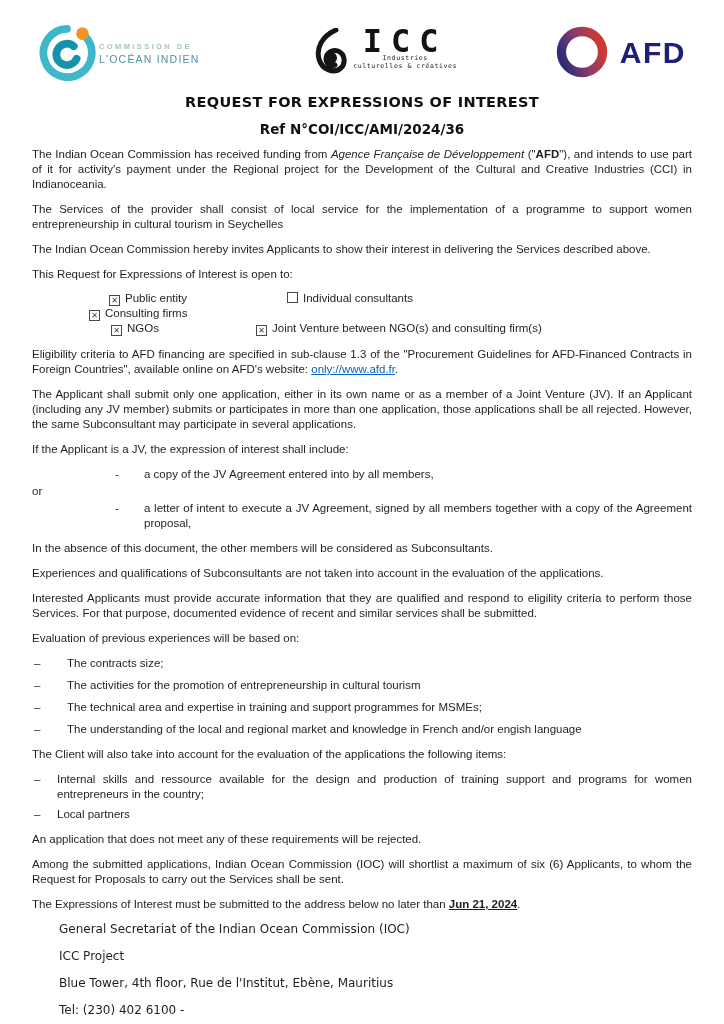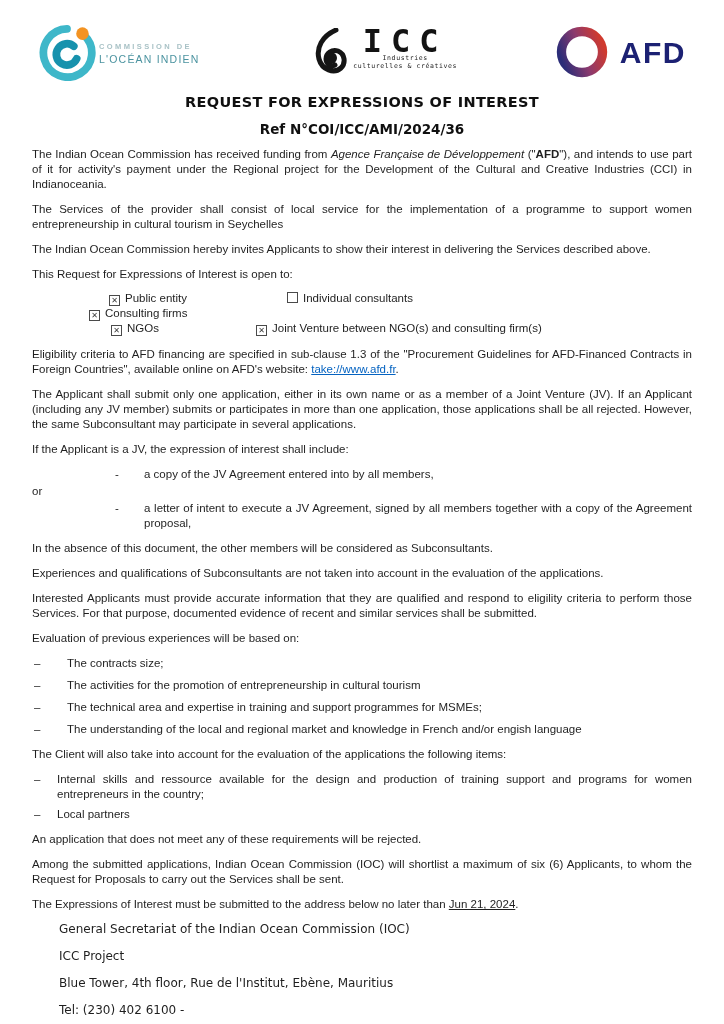--- a/index.html
+++ b/index.html
@@ -39,21 +39,21 @@
   
   .jv-bullet { position:relative; padding-left:112px; line-height:15px; text-align:justify; margin:1px 0; }
   .jv-dash { position:absolute; left:83px; top:0; }
   .or-line { line-height:15px; margin:2px 0; }
   
   .dash-list { margin:4px 0 10px 0; }
   .dash-list .d-item { position:relative; padding-left:35px; line-height:15px; text-align:justify; margin:6px 0 7px 0; }
   .dash-list.narrow .d-item { padding-left:25px; margin:3px 0 5px 0; }
   .dash-list .d-marker { position:absolute; left:2px; top:0; }
   
-  .deadline { font-weight:normal; text-decoration:underline; }
+  .deadline { font-weight:bold; text-decoration:underline; }
   .address { padding-left:27px; font-family:"DejaVu Sans", sans-serif; font-size:12px; margin-top:2px; }
   .address .a-line { line-height:15px; margin:0 0 12px 0; }
 </style>
 </head>
 <body>
 
 <div class="page">
 
   <div class="logos">
 
@@ -120,21 +120,21 @@
     </div>
     <div class="cb-row">
       <span class="cb-item" style="left:57px"><span class="cbx">✕</span><span>Consulting firms</span></span>
     </div>
     <div class="cb-row">
       <span class="cb-item" style="left:79px"><span class="cbx">✕</span><span>NGOs</span></span>
       <span class="cb-item" style="left:224px"><span class="cbx">✕</span><span>Joint Venture between NGO(s) and consulting firm(s)</span></span>
     </div>
   </div>
 
-  <p class="para"><span>Eligibility criteria to AFD financing are specified in sub-clause 1.3 of the "Procurement Guidelines for AFD-Financed Contracts in Foreign Countries", available online on AFD's website: </span><a class="weblink">take://www.afd.fr</a><span>.</span></p>
+  <p class="para"><span>Eligibility criteria to AFD financing are specified in sub-clause 1.3 of the "Procurement Guidelines for AFD-Financed Contracts in Foreign Countries", available online on AFD's website: </span><a class="weblink">only://www.afd.fr</a><span>.</span></p>
 
   <p class="para">The Applicant shall submit only one application, either in its own name or as a member of a Joint Venture (JV). If an Applicant (including any JV member) submits or participates in more than one application, those applications shall be all rejected. However, the same Subconsultant may participate in several applications.</p>
 
   <p class="para tight">If the Applicant is a JV, the expression of interest shall include:</p>
   <div class="jv-bullet"><span class="jv-dash">-</span><span>a copy of the JV Agreement entered into by all members,</span></div>
   <div class="or-line">or</div>
   <div class="jv-bullet"><span class="jv-dash">-</span><span>a letter of intent to execute a JV Agreement, signed by all members together with a copy of the Agreement proposal,</span></div>
 
   <p class="para">In the absence of this document, the other members will be considered as Subconsultants.</p>
 

